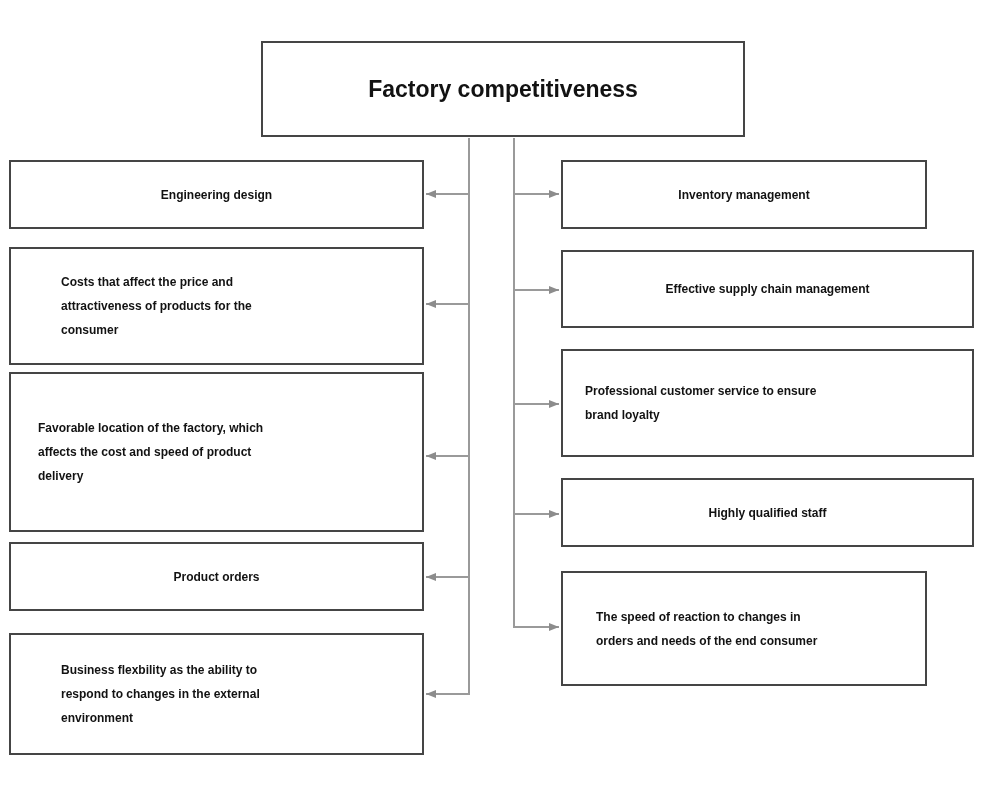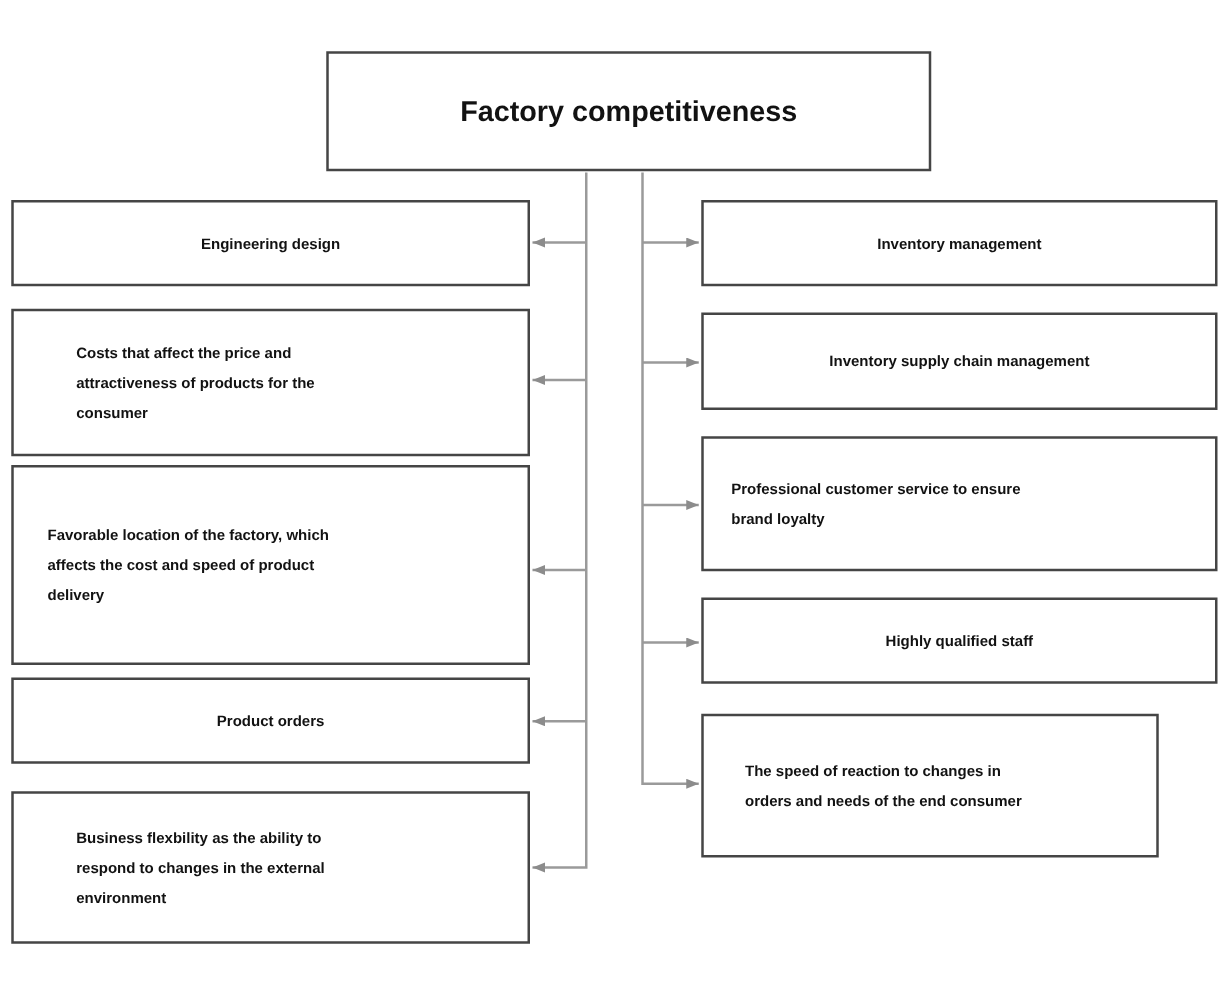--- a/index.html
+++ b/index.html
@@ -36,21 +36,21 @@
   .node .label{white-space:pre;}
   .node.center{justify-content:center;text-align:left;}
   .node.root{font-size:23px;line-height:27px;}
   
   .n-root {left:261px;top:41px;width:484px;height:96px;}
   .n-l1{left:9px;top:160px;width:415px;height:69px;}
   .n-l2{left:9px;top:247px;width:415px;height:118px;padding-left:50px;padding-right:20px;}
   .n-l3{left:9px;top:372px;width:415px;height:160px;padding-left:27px;padding-right:0;}
   .n-l4{left:9px;top:542px;width:415px;height:69px;}
   .n-l5{left:9px;top:633px;width:415px;height:122px;padding-left:50px;padding-right:6px;}
-  .n-r1{left:561px;top:160px;width:413px;height:69px;}
+  .n-r1{left:561px;top:160px;width:366px;height:69px;}
   .n-r2{left:561px;top:250px;width:413px;height:78px;}
   .n-r3{left:561px;top:349px;width:413px;height:108px;padding-left:22px;padding-right:4px;}
   .n-r4{left:561px;top:478px;width:413px;height:69px;}
   .n-r5{left:561px;top:571px;width:366px;height:115px;padding-left:33px;padding-right:0;}
 </style>
 </head>
 <body>
 
 <div class="canvas">
 
@@ -97,21 +97,21 @@
   <div class="node n-l5">
     <span class="label">Business flexbility as the ability to
 respond to changes in the external
 environment</span>
   </div>
 
   <div class="node center n-r1">
     <span class="label">Inventory management</span>
   </div>
   <div class="node center n-r2">
-    <span class="label">Inventory supply chain management</span>
+    <span class="label">Effective supply chain management</span>
   </div>
   <div class="node center n-r4">
     <span class="label">Highly qualified staff</span>
   </div>
   <div class="node n-r3">
     <span class="label">Professional customer service to ensure
 brand loyalty</span>
   </div>
   <div class="node n-r5">
     <span class="label">The speed of reaction to changes in

